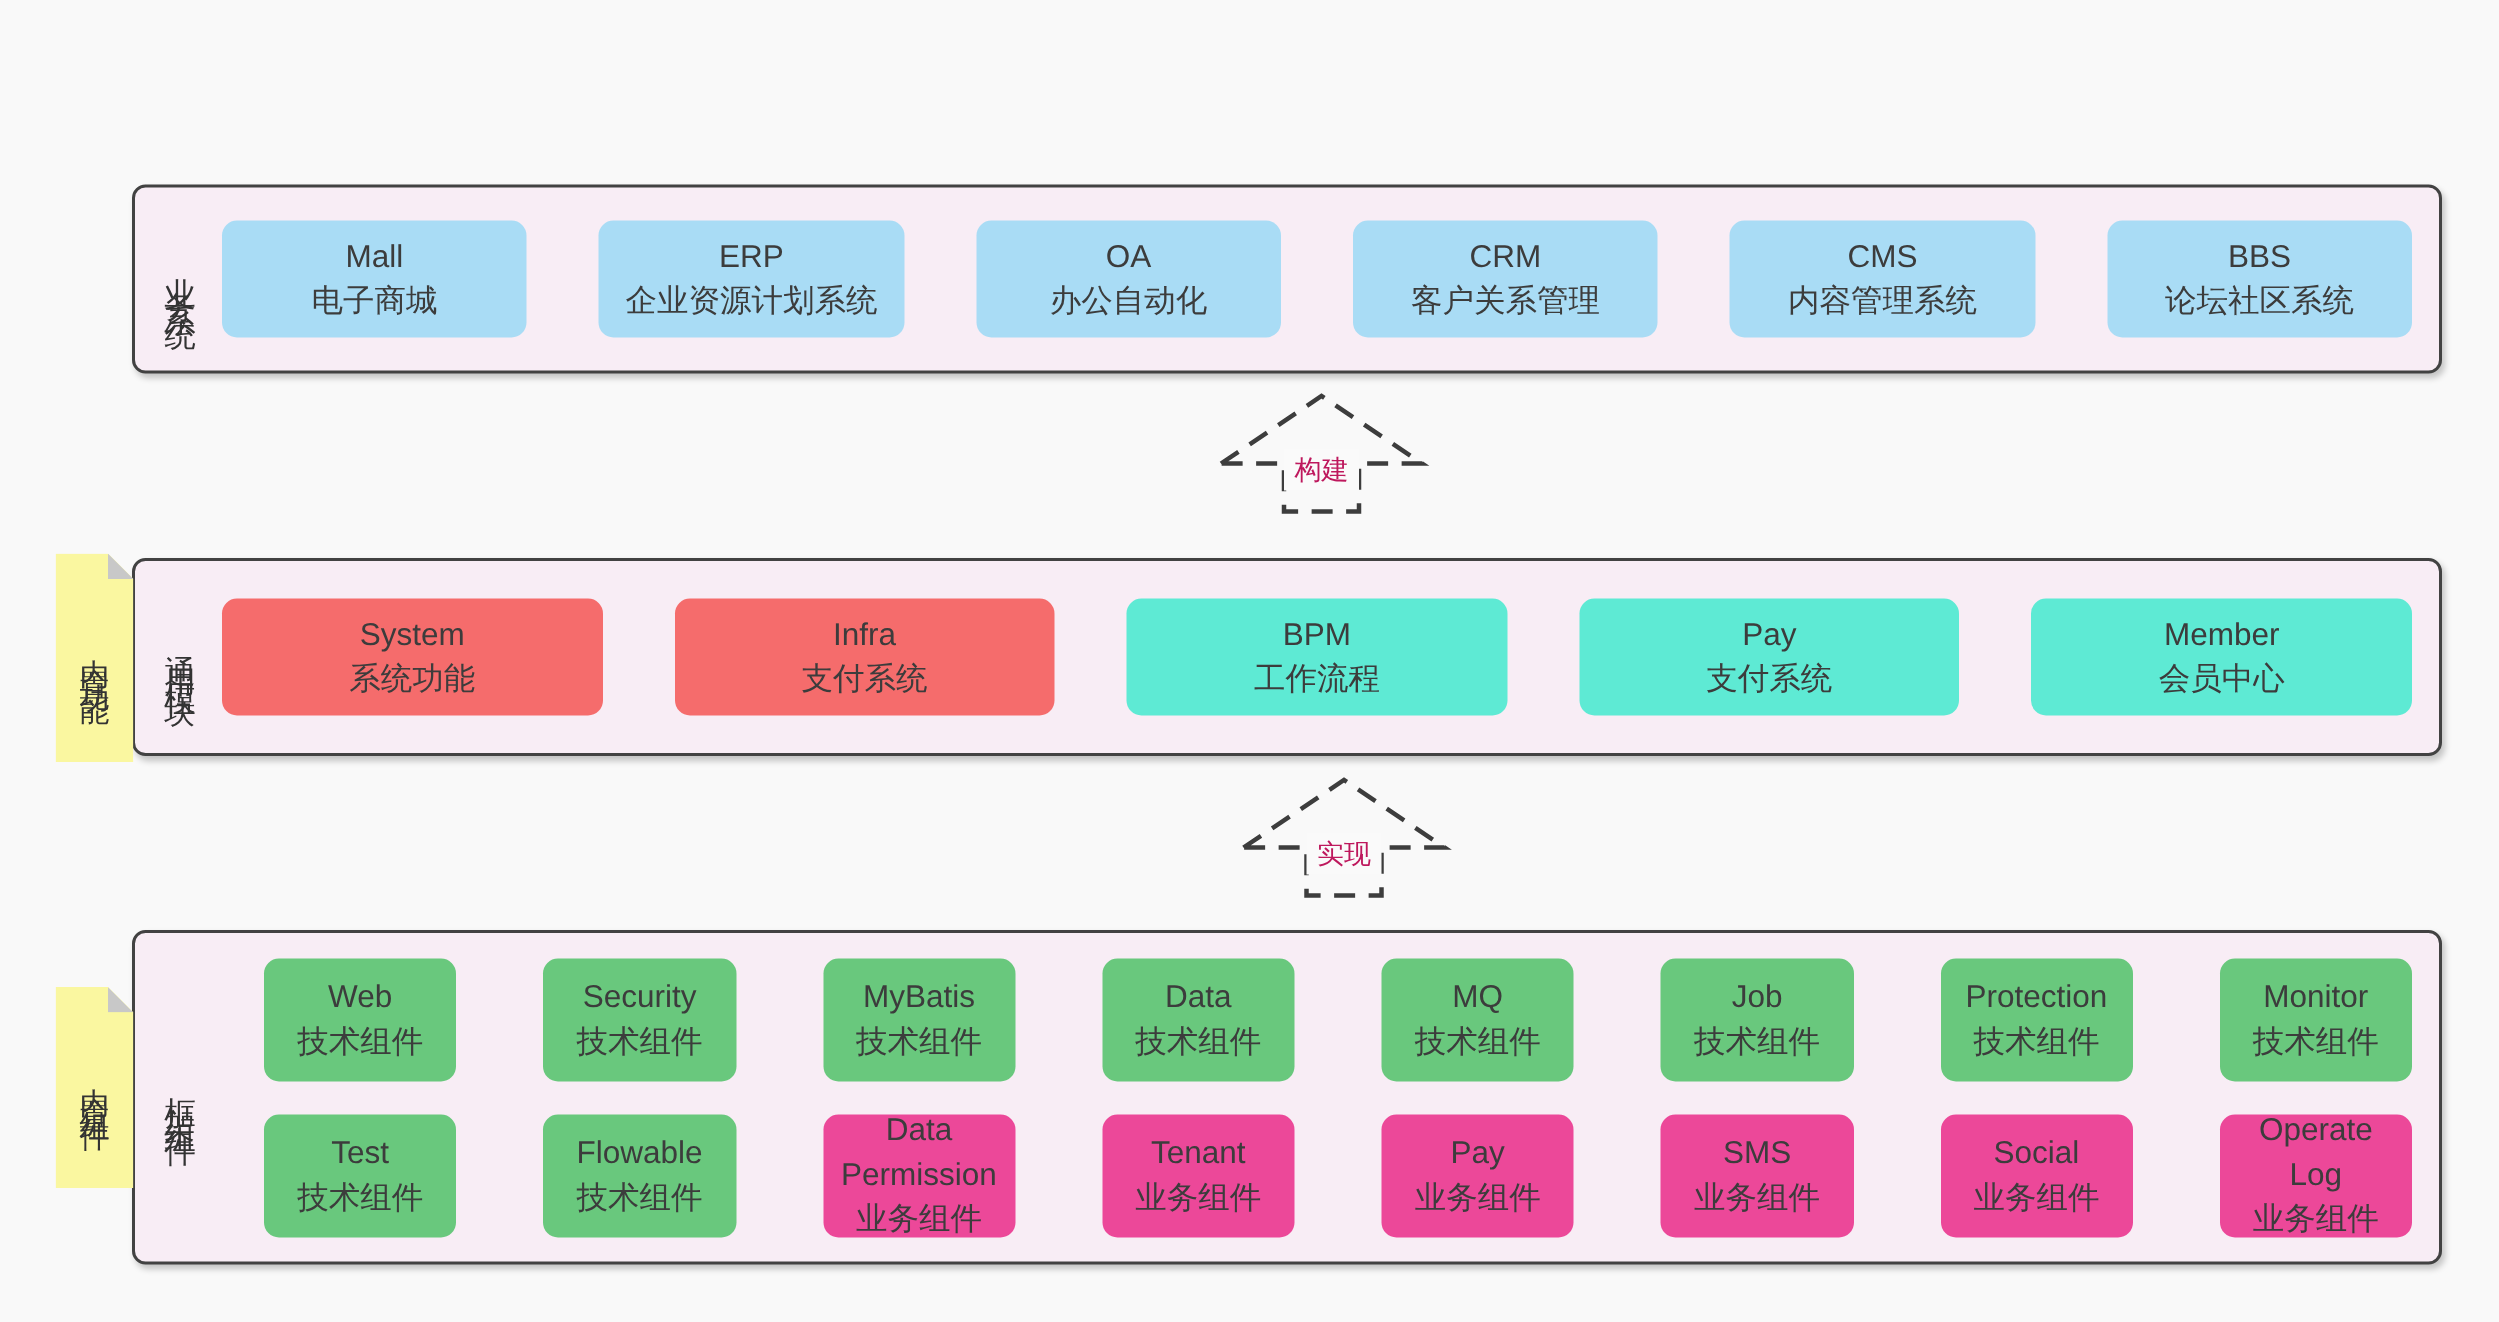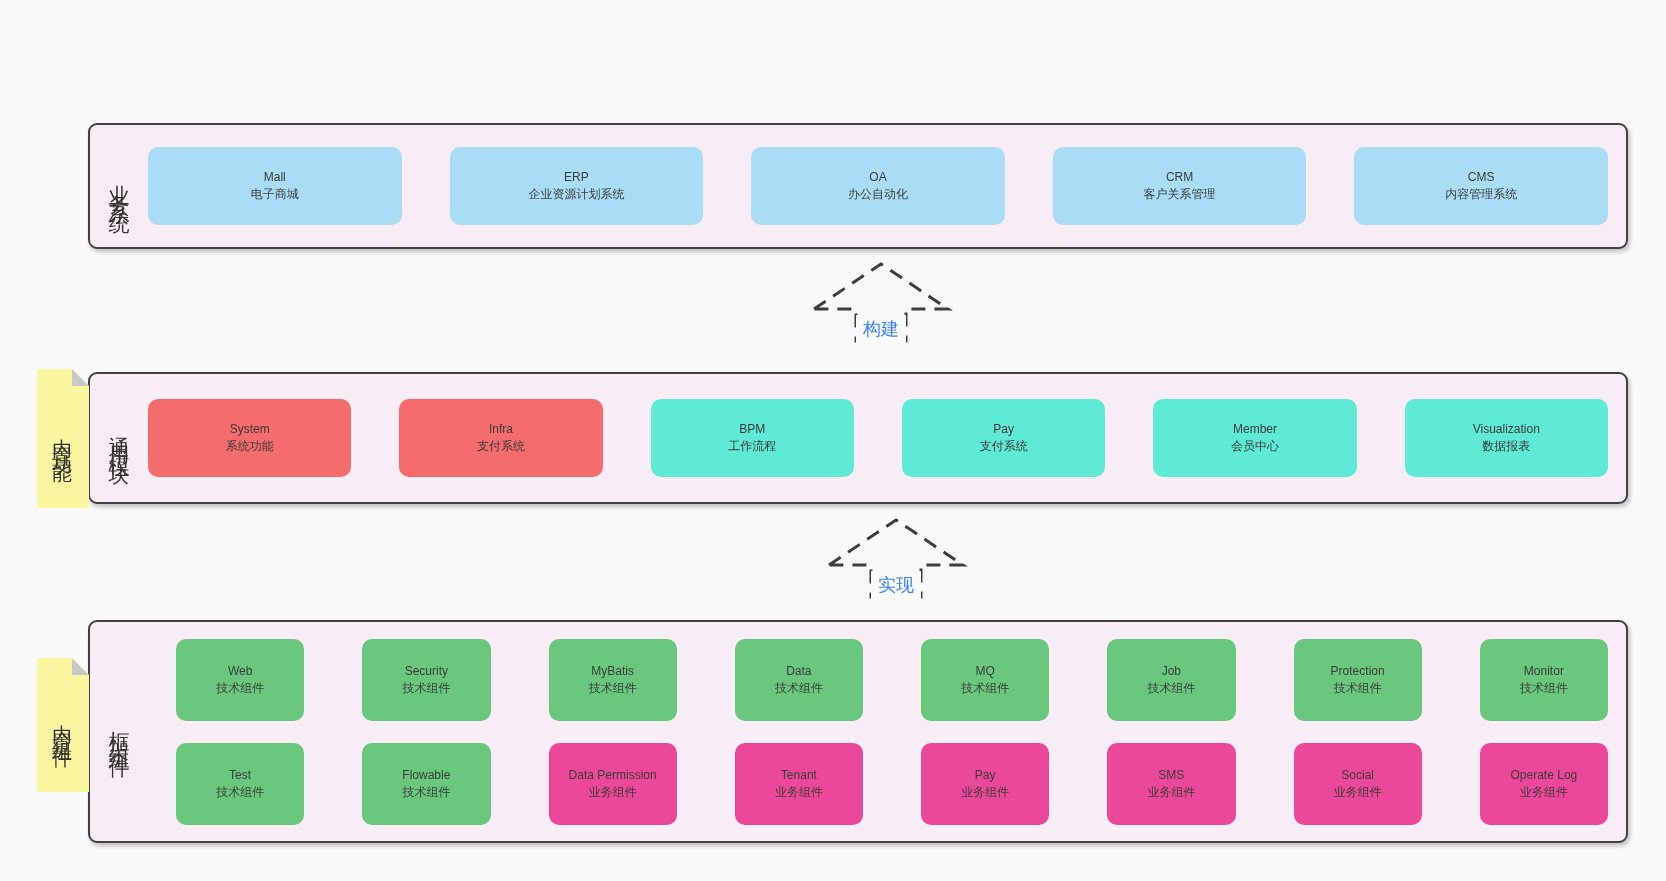--- a/index.html
+++ b/index.html
@@ -59,21 +59,21 @@
 
   .box {
     flex:1;
     height:78px;
     border-radius:10px;
     display:flex;
     flex-direction:column;
     align-items:center;
     justify-content:center;
     text-align:center;
-    font-size:12px;
+    font-size:21px;
     line-height:1.4;
     padding:4px 6px;
   }
   .row8 .box { height:82px;margin-left:28px; }
 
   .blue       { background:#a9dcf5; }
   .red        { background:#f56c6c; }
   .pink       { background:#5eead4; }
   .green      { background:#69c87d; }
   .lightgreen { background:#ec4899; }
@@ -105,26 +105,26 @@
   #sticky-modules    { top:-5px; height:139px; }
   #sticky-components { top:36px; height:134px; }
 
   
   .arrow { position:absolute; width:150px; height:86px; }
   #arrow-build     { left:806px; top:259px; }
   #arrow-implement { left:821px; top:515px;text-align:right; }
   .arrow svg { display:block; }
   .arrow-label {
     position:absolute;
-    left:50%; top:70px;
+    left:50%; top:54px;
     transform:translate(-50%,-50%);
     background:#fafafa;
     padding:2px 7px;
     font-size:18px;
-    color:#3b82f6;
+    color:#be185d;
     white-space:nowrap;
   }
 </style>
 </head>
 <body>
 
 <div class="band" id="band-business">
   <div class="side-label">业务系统</div>
   <div class="boxes">
     <div class="box blue">
@@ -139,20 +139,24 @@
       <div>OA</div>
       <div>办公自动化</div>
     </div>
     <div class="box blue">
       <div>CRM</div>
       <div>客户关系管理</div>
     </div>
     <div class="box blue">
       <div>CMS</div>
       <div>内容管理系统</div>
+    </div>
+    <div class="box blue">
+      <div>BBS</div>
+      <div>论坛社区系统</div>
     </div>
   </div>
 </div>
 
 <div class="arrow" id="arrow-build">
   <svg width="150" height="86" viewBox="0 0 150 86">
     <path d="M8 50 L75 5 L142 50 L100 50 L100 82 L50 82 L50 50 Z" fill="none" stroke="#3d3d3d" stroke-width="3" stroke-dasharray="14 9"></path>
   </svg>
   <span class="arrow-label">构建</span>
 </div>
@@ -174,24 +178,20 @@
       <div>工作流程</div>
     </div>
     <div class="box pink">
       <div>Pay</div>
       <div>支付系统</div>
     </div>
     <div class="box pink">
       <div>Member</div>
       <div>会员中心</div>
     </div>
-    <div class="box pink">
-      <div>Visualization</div>
-      <div>数据报表</div>
-    </div>
   </div>
 </div>
 
 <div class="arrow" id="arrow-implement">
   <svg width="150" height="86" viewBox="0 0 150 86">
     <path d="M8 50 L75 5 L142 50 L100 50 L100 82 L50 82 L50 50 Z" fill="none" stroke="#3d3d3d" stroke-width="3" stroke-dasharray="14 9"></path>
   </svg>
   <span class="arrow-label">实现</span>
 </div>
 

